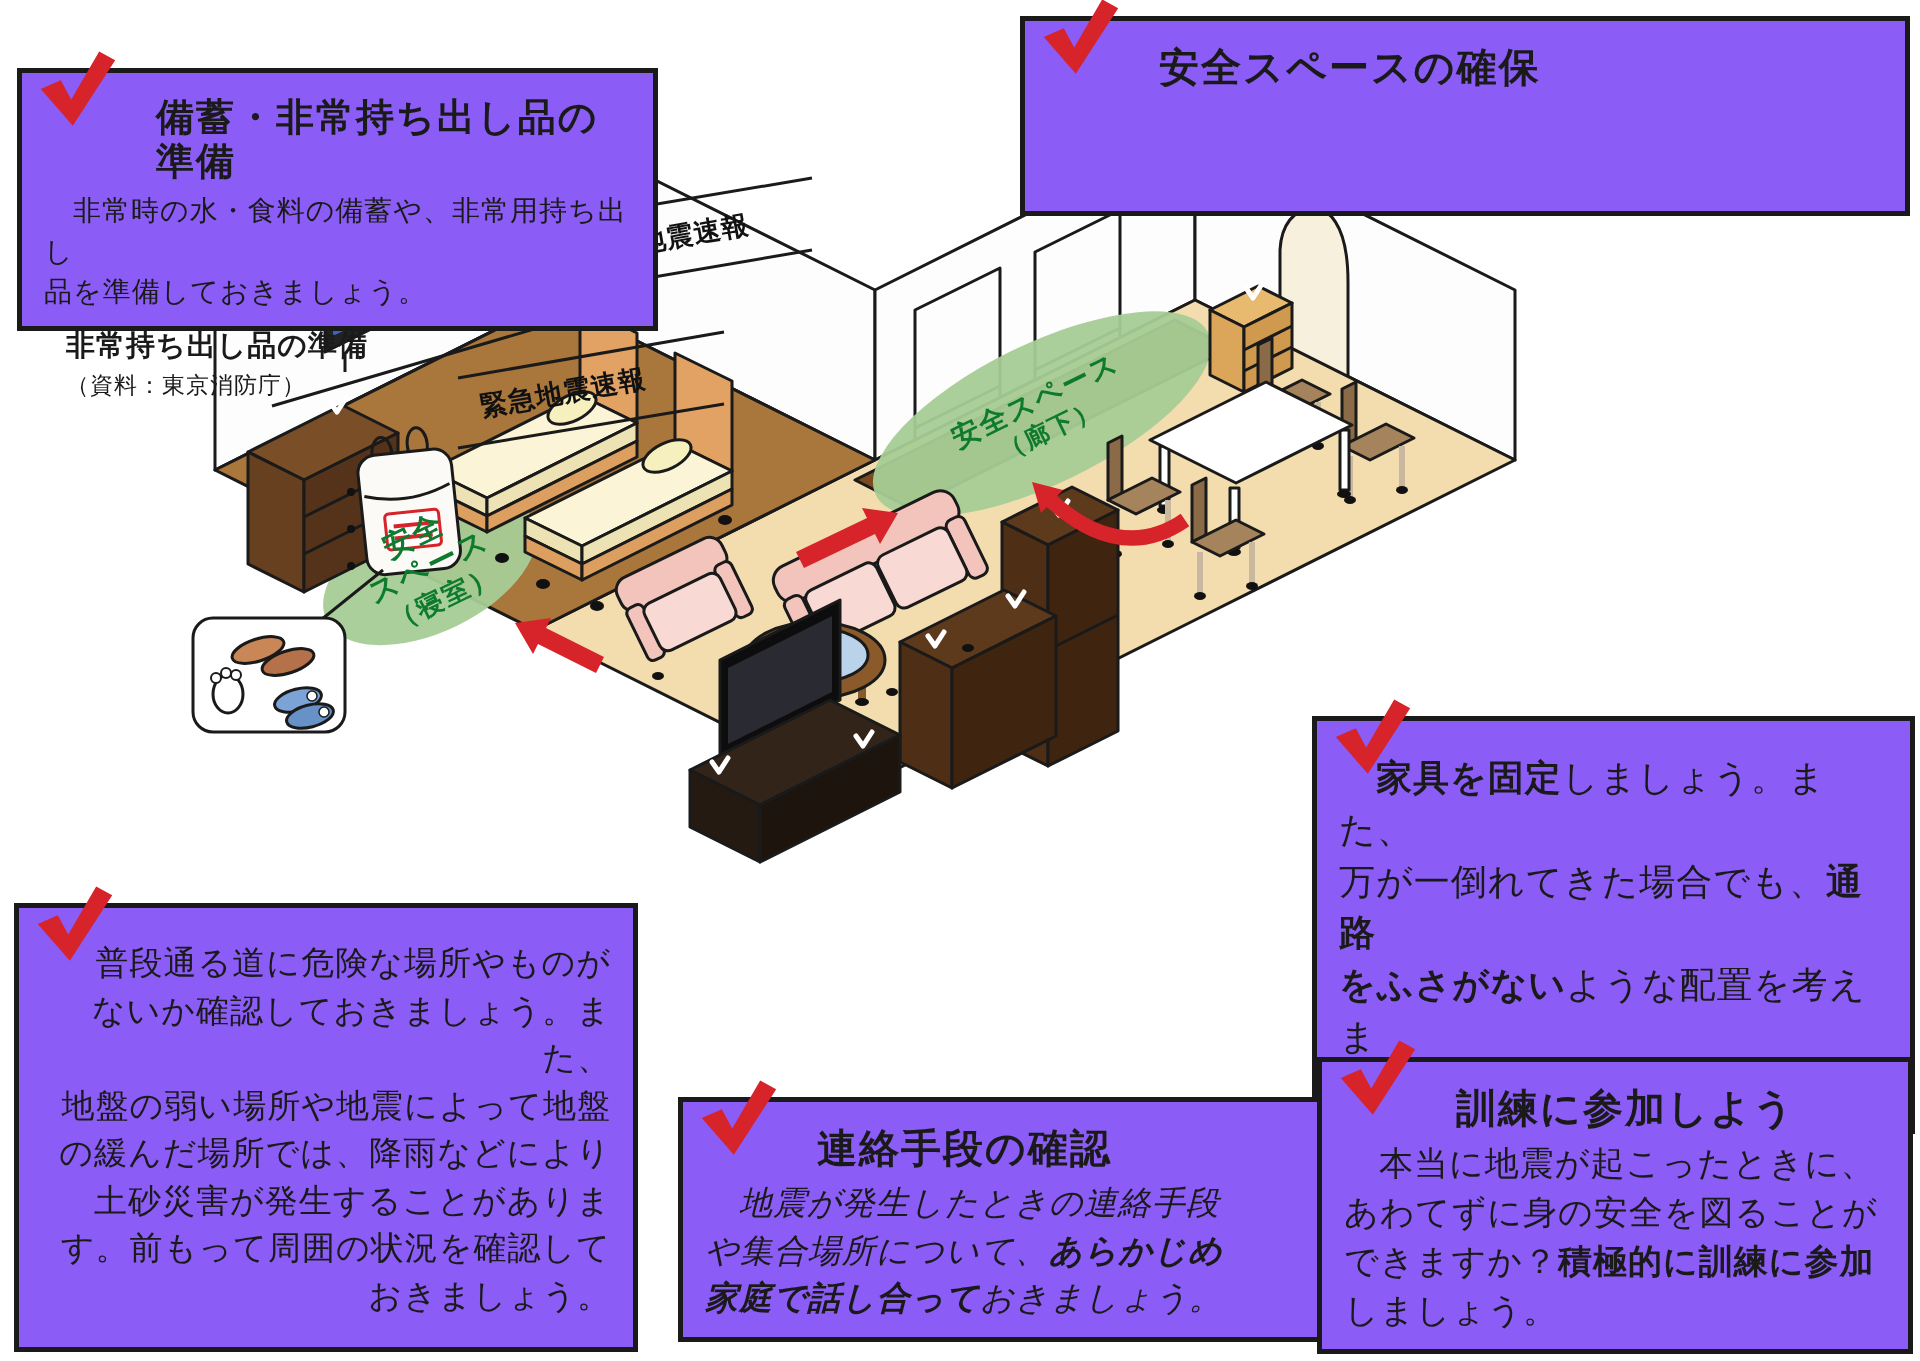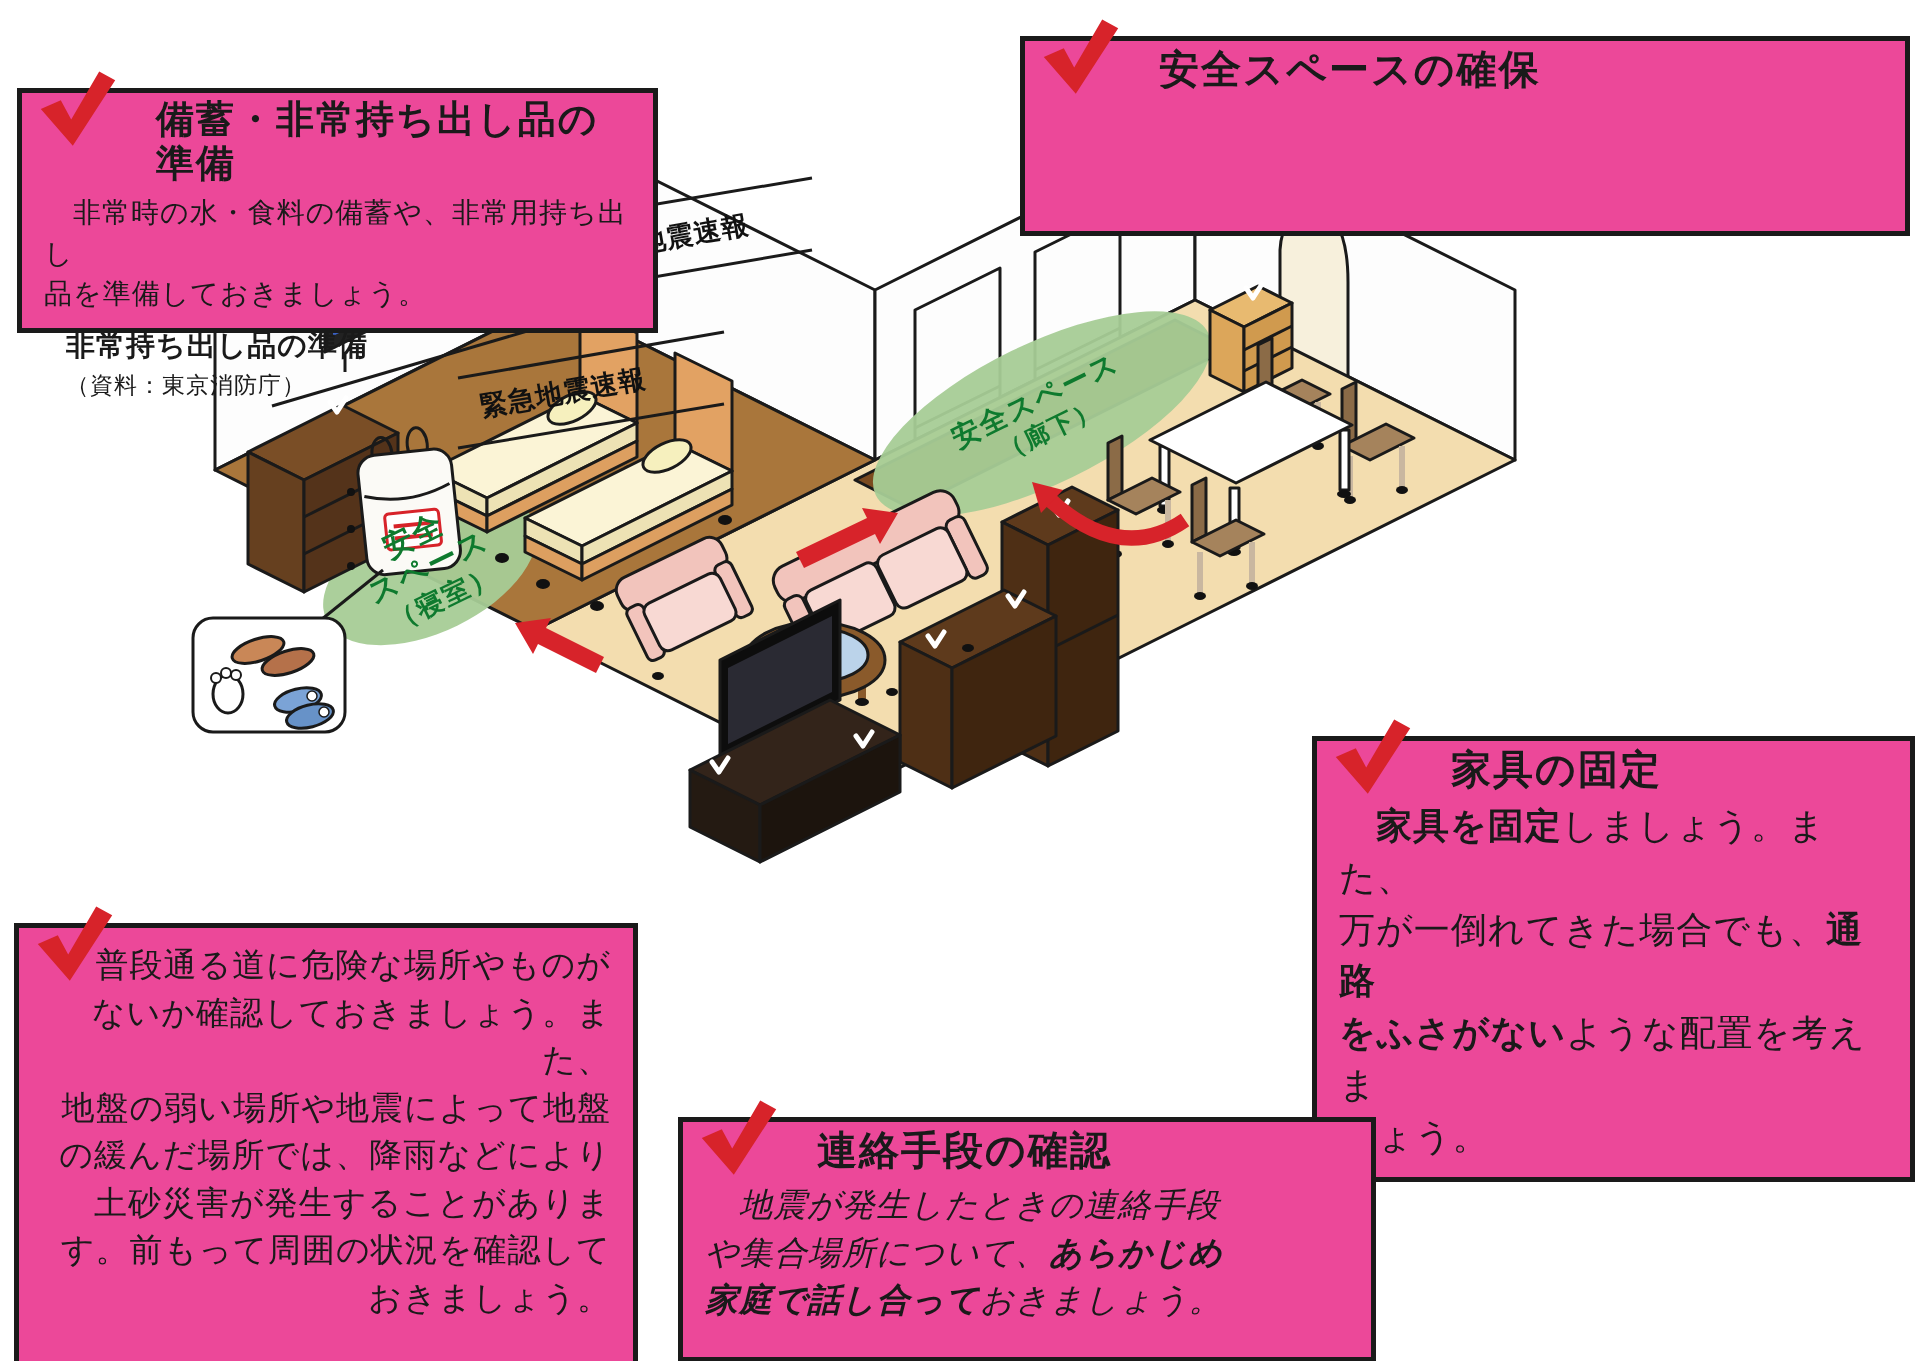--- a/index.html
+++ b/index.html
@@ -2,22 +2,22 @@
 <html><head>
 <meta charset="utf-8">
 <style>
   html,body{margin:0;padding:0;background:#fff;}
   .page{position:relative;width:1920px;height:1361px;overflow:hidden;background:#ffffff;
         font-family:"Liberation Sans",sans-serif;color:#1a1a1a;}
   .room-svg{position:absolute;left:0;top:0;z-index:1;}
   .caption{position:absolute;left:66px;top:326px;z-index:2;}
   .caption .t1{font-size:29px;font-weight:700;letter-spacing:1px;}
   .caption .t2{font-size:23px;margin-top:4px;letter-spacing:1px;}
-  .box{position:absolute;background:#ec4899;border:5px solid #1a1a1a;box-sizing:border-box;
-       padding:5px 22px 14px 22px;z-index:3;margin-top:20px;}
+  .box{position:absolute;background:#8b5cf6;border:5px solid #1a1a1a;box-sizing:border-box;
+       padding:23px 22px 14px 22px;z-index:3;}
   .chk{position:absolute;top:-30px;left:14px;width:84px;height:92px;}
   .btitle{font-size:40px;font-weight:700;margin-left:112px;letter-spacing:2px;line-height:1.15;}
   .bbody{white-space:pre-line;line-height:1.44;margin-top:8px;letter-spacing:1px;}
   .bbody b{font-weight:700;}
   .b1{left:17px;top:68px;width:641px;min-height:147px;}
   .b1 .btitle{font-size:38px;}
   .b1 .bbody{font-size:28px;}
   .b2{left:1020px;top:16px;width:890px;min-height:200px;}
   .b2 .bbody{font-size:33px;}
   .b3{left:1312px;top:716px;width:603px;min-height:305px;}
@@ -310,21 +310,20 @@
     <svg class="chk" viewBox="0 0 105 100">
         <path d="M6 50 L31 39 L44 63 L79 3 L99 14 L46 96 Z" fill="#D7232A"></path>
       </svg>
     <div class="btitle">安全スペースの確保</div>
   </div>
 
   <div class="box b3">
     <svg class="chk" viewBox="0 0 105 100">
         <path d="M6 50 L31 39 L44 63 L79 3 L99 14 L46 96 Z" fill="#D7232A"></path>
       </svg>
-    <div class="btitle">家具の固定</div>
     <div class="bbody"><span>　</span><b>家具を固定</b><span>しましょう。また、
 万が一倒れてきた場合でも、</span><b>通路
 をふさがない</b><span>ような配置を考えま
 しょう。</span></div>
   </div>
 
   <div class="box b4">
     <svg class="chk" viewBox="0 0 105 100">
         <path d="M6 50 L31 39 L44 63 L79 3 L99 14 L46 96 Z" fill="#D7232A"></path>
       </svg>
@@ -340,14 +339,24 @@
   <div class="box b5">
     <svg class="chk" viewBox="0 0 105 100">
         <path d="M6 50 L31 39 L44 63 L79 3 L99 14 L46 96 Z" fill="#D7232A"></path>
       </svg>
     <div class="btitle">連絡手段の確認</div>
     <div class="bbody"><span>　地震が発生したときの連絡手段
 や集合場所について、</span><b>あらかじめ
 家庭で話し合って</b><span>おきましょう。</span></div>
   </div>
 
+  <div class="box b6">
+    <svg class="chk" viewBox="0 0 105 100">
+        <path d="M6 50 L31 39 L44 63 L79 3 L99 14 L46 96 Z" fill="#D7232A"></path>
+      </svg>
+    <div class="btitle">訓練に参加しよう</div>
+    <div class="bbody"><span>　本当に地震が起こったときに、
+あわてずに身の安全を図ることが
+できますか？</span><b>積極的に訓練に参加
+</b><span>しましょう。</span></div>
+  </div>
 
 </div>
 
 </body></html>

